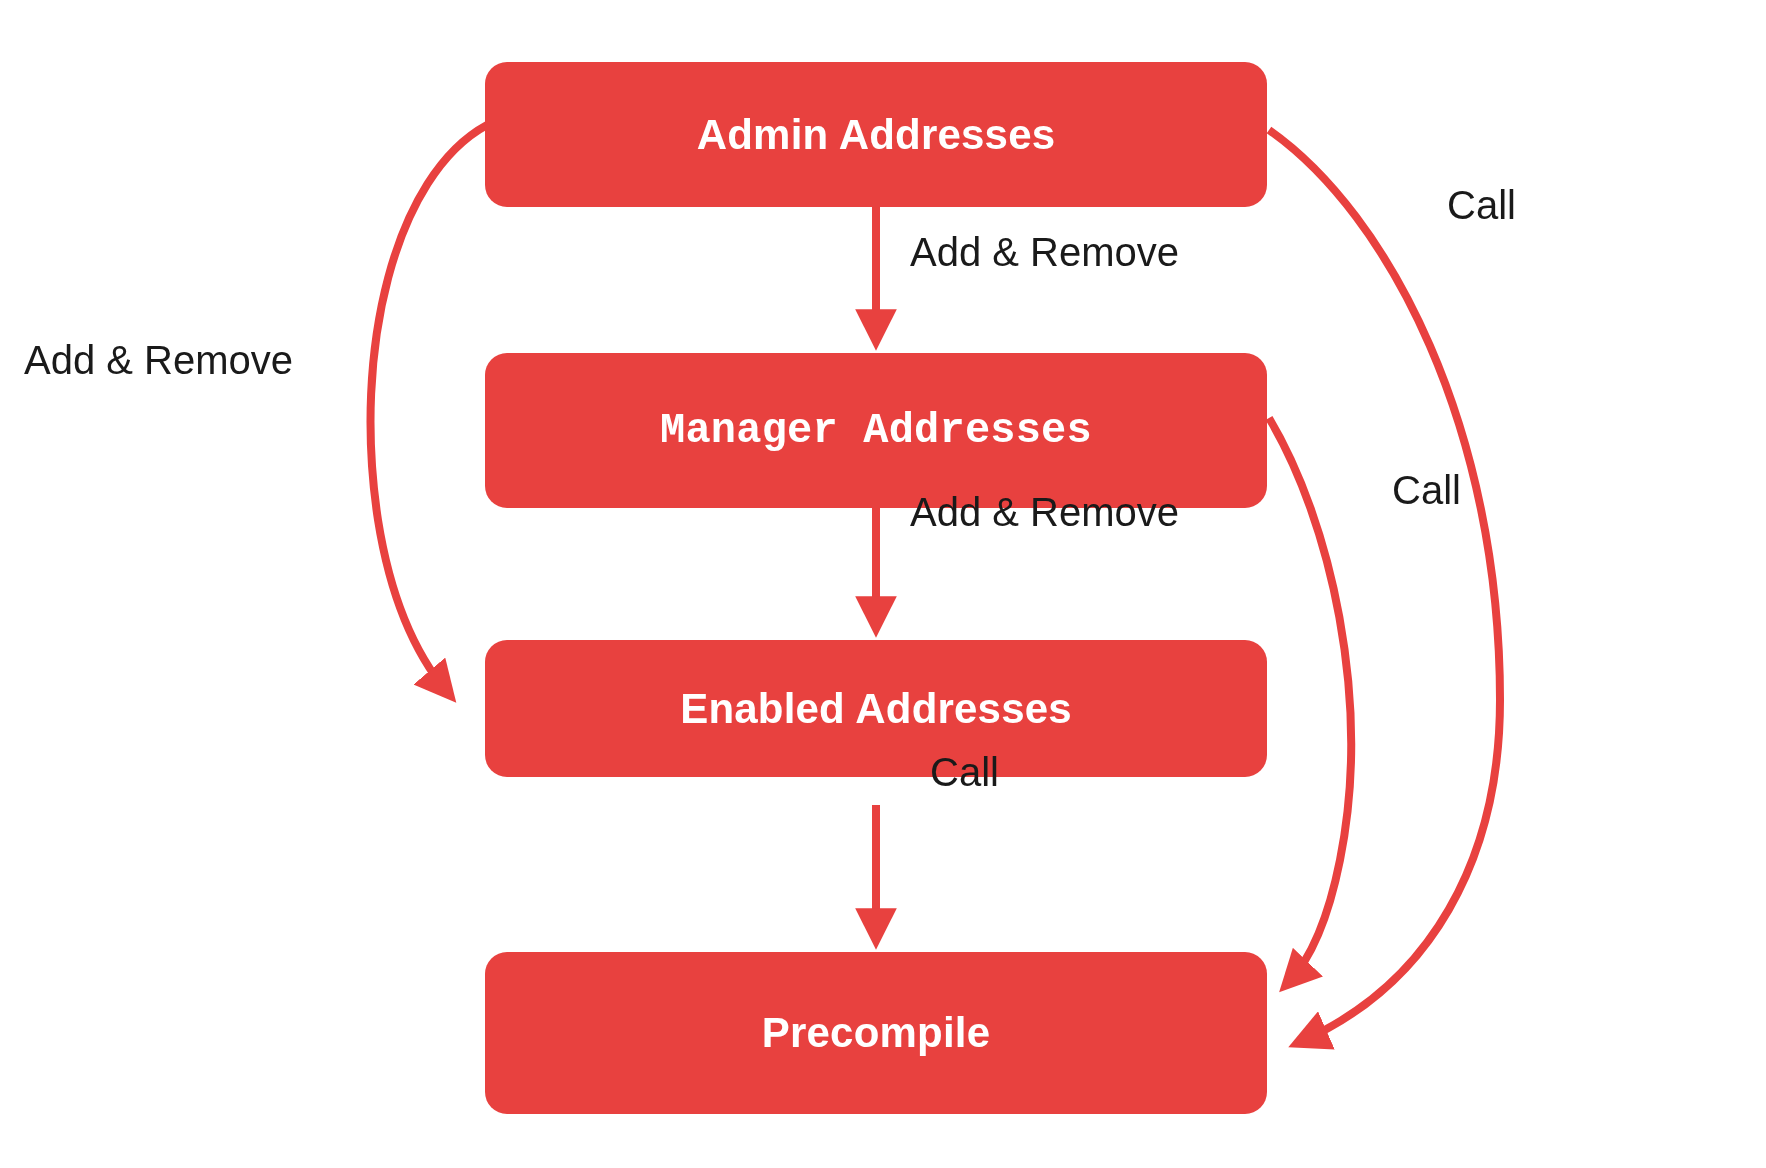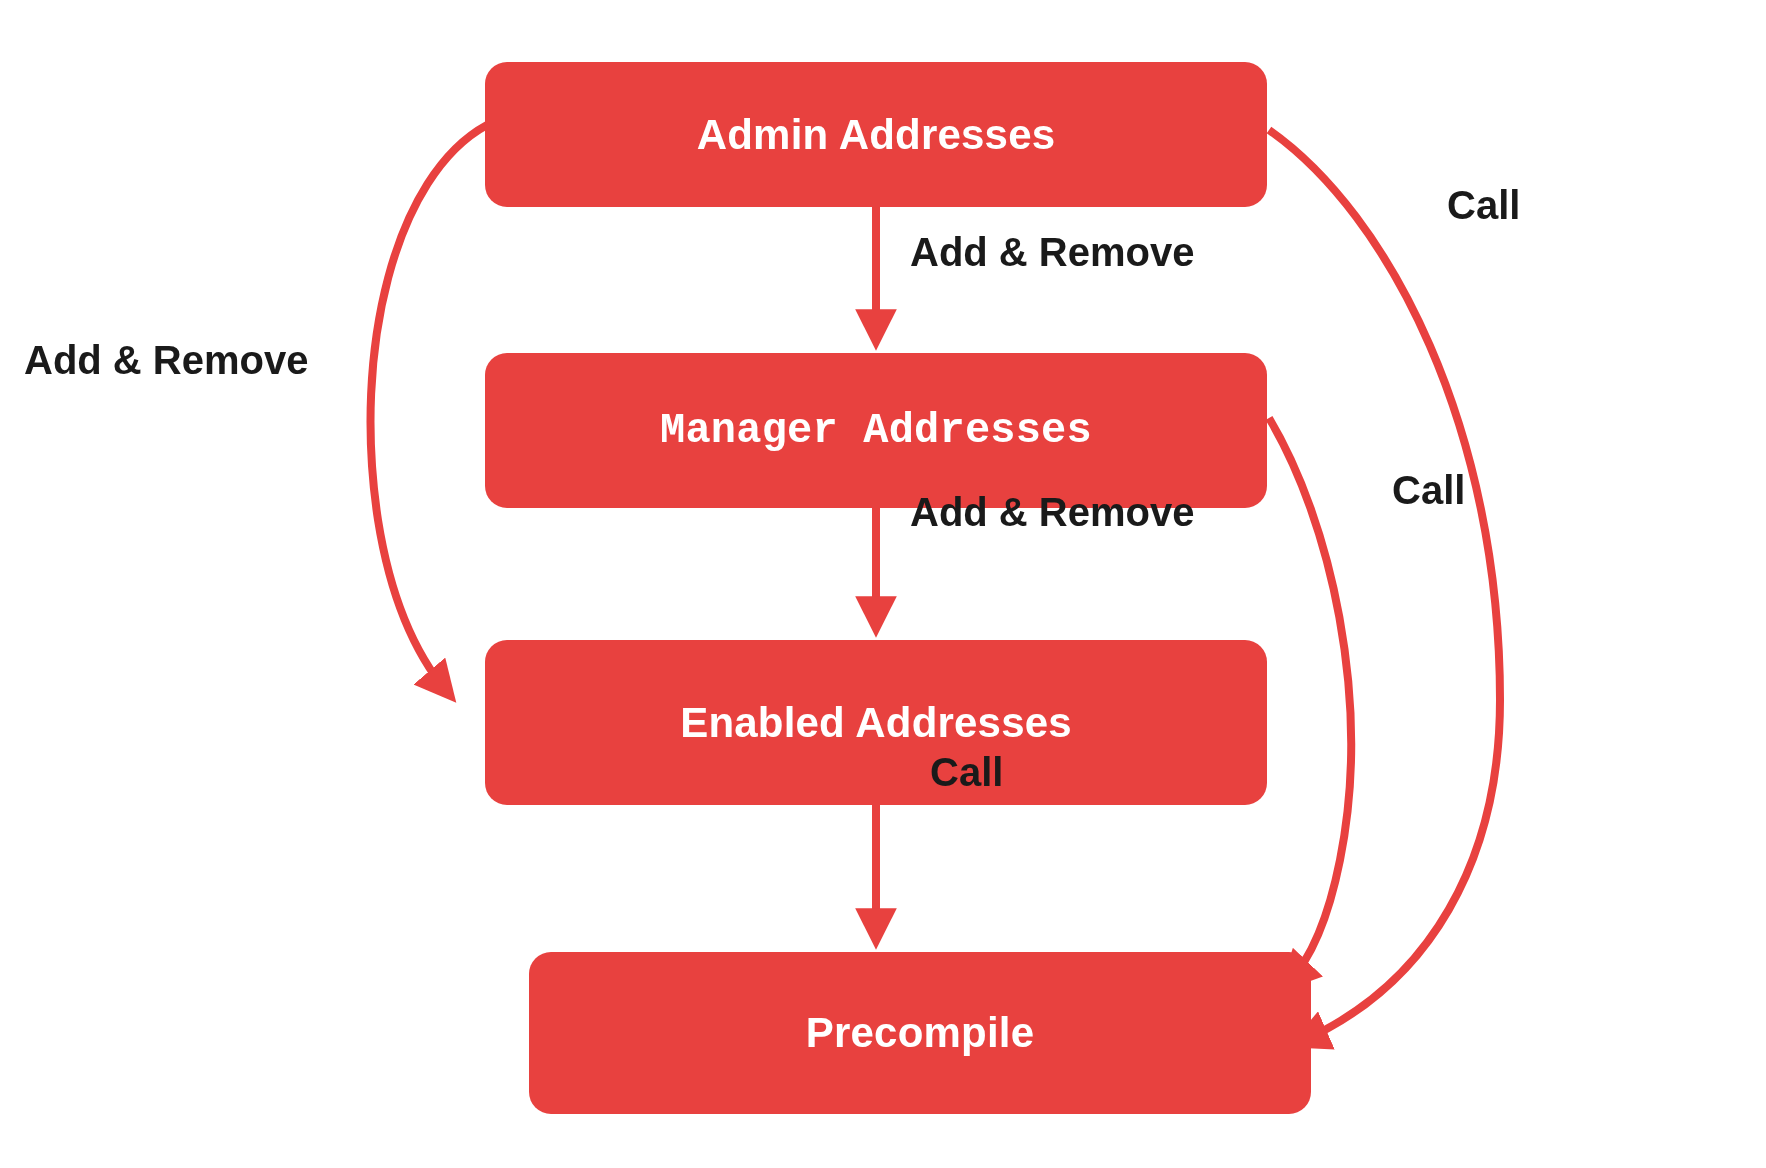--- a/index.html
+++ b/index.html
@@ -42,29 +42,29 @@
     font-size: 42px;
     letter-spacing: 0.2px;
     line-height: 1;
     white-space: nowrap;
     text-align: right;
   }
   .edge-label {
     position: absolute;
     color: #1a1a1a;
     font-size: 40px;
-    font-weight: bold;
+    font-weight: normal;
     line-height: 1;
     white-space: nowrap;
   }
   
   #node-admin    { left: 485px; top: 62px;  width: 782px; height: 145px; }
   #node-manager  { left: 485px; top: 353px; width: 782px; height: 155px; font-family: Liberation Mono, monospace; }
-  #node-enabled  { left: 485px; top: 640px; width: 782px; height: 165px; }
-  #node-precompile { left: 485px; top: 952px; width: 782px; height: 162px; margin-left: 44px; }
+  #node-enabled  { left: 485px; top: 640px; width: 782px; height: 137px; }
+  #node-precompile { left: 485px; top: 952px; width: 782px; height: 162px; }
   
   #label-admin-manager    { left: 910px; top: 232px; }
   #label-manager-enabled  { left: 910px; top: 492px; }
   #label-enabled-precompile { left: 930px; top: 752px; }
   #label-admin-enabled    { left: 24px;  top: 340px; }
   #label-admin-precompile { left: 1447px; top: 185px; }
   #label-manager-precompile { left: 1392px; top: 470px; }
 </style>
 </head>
 <body>

